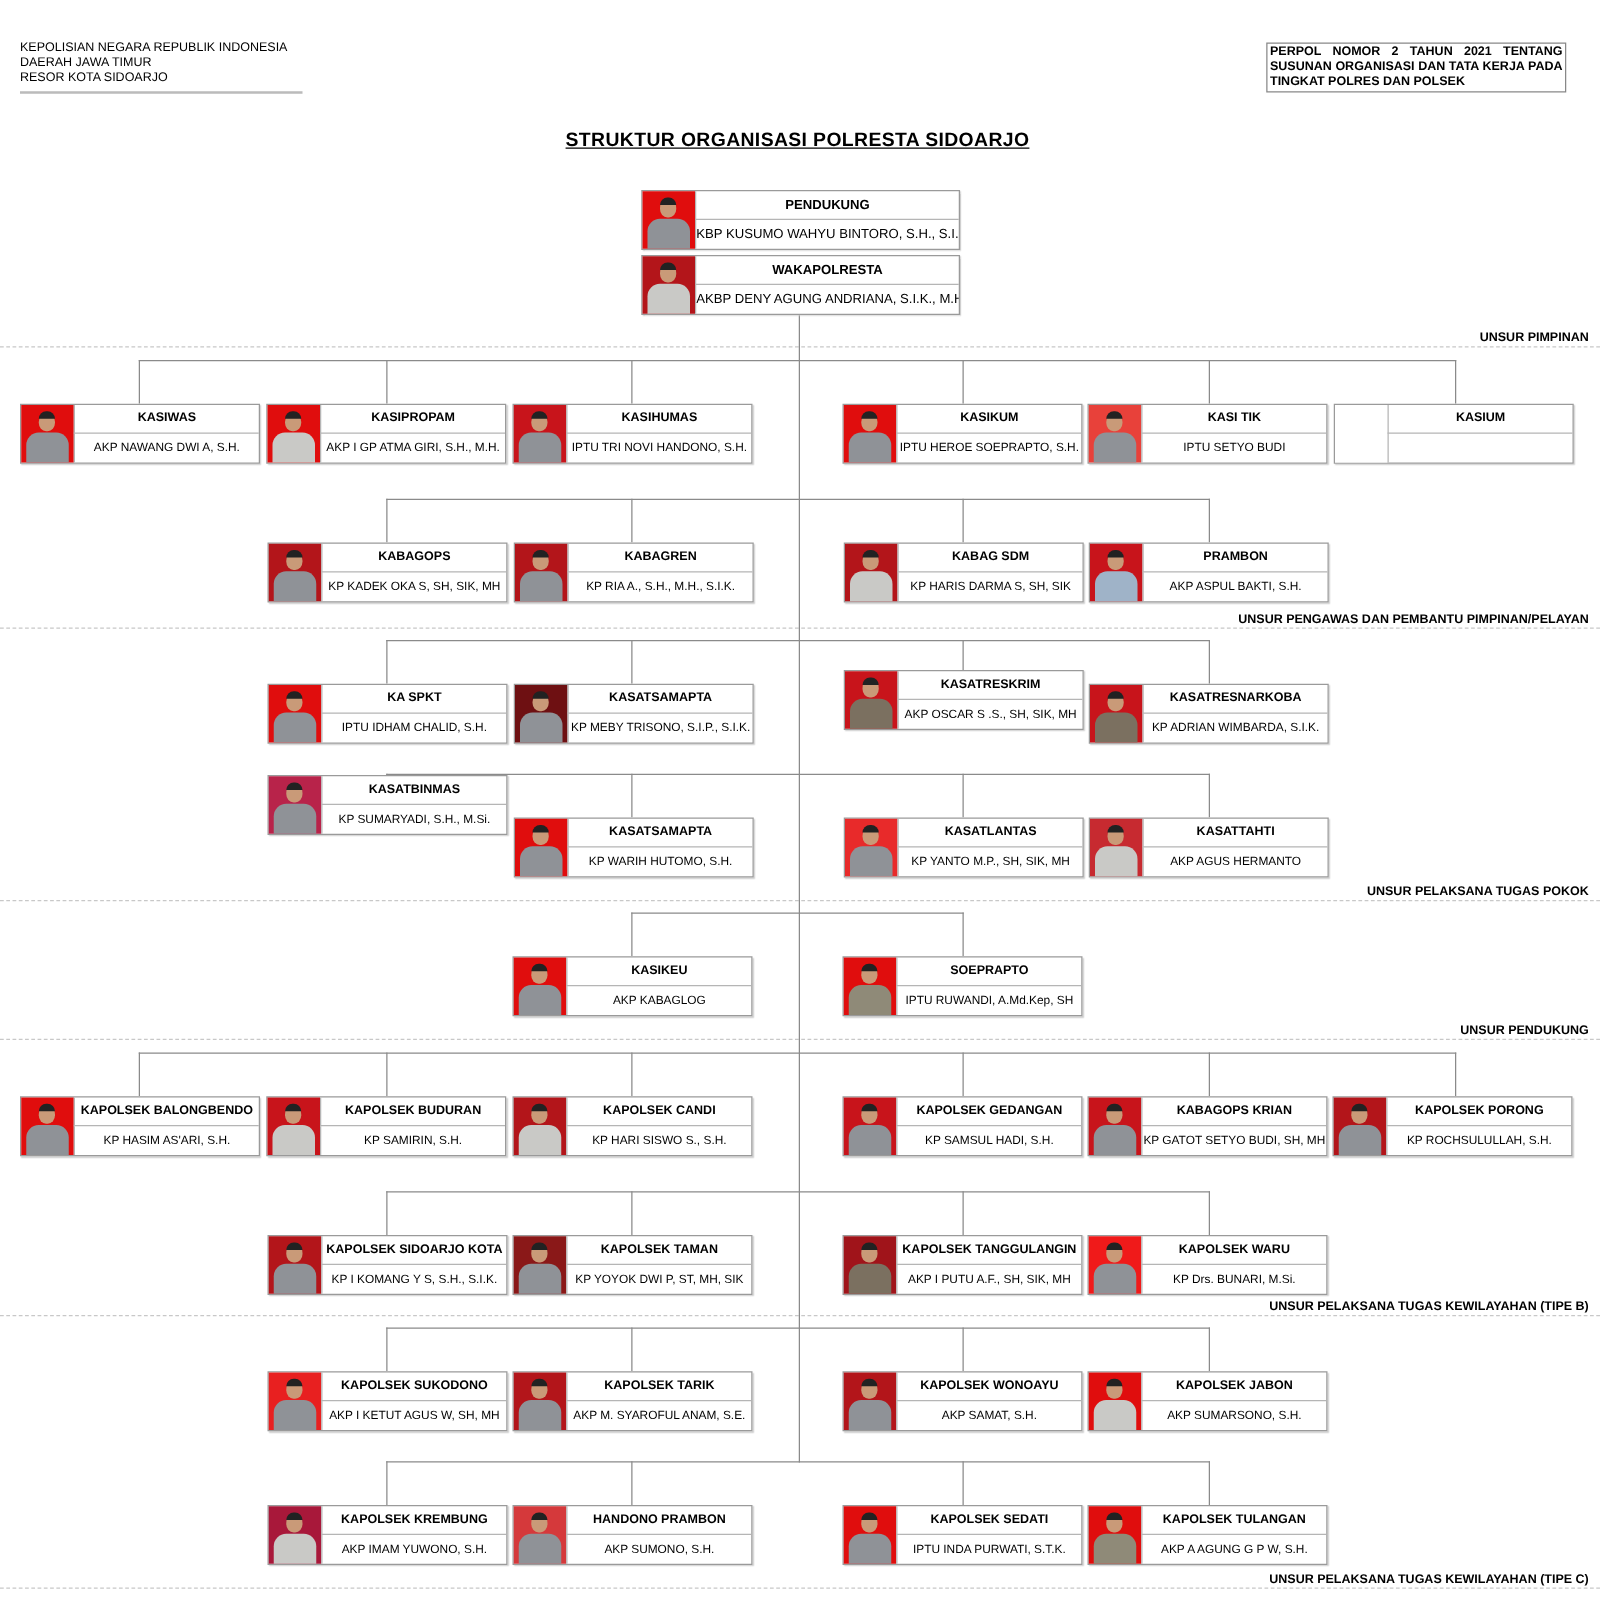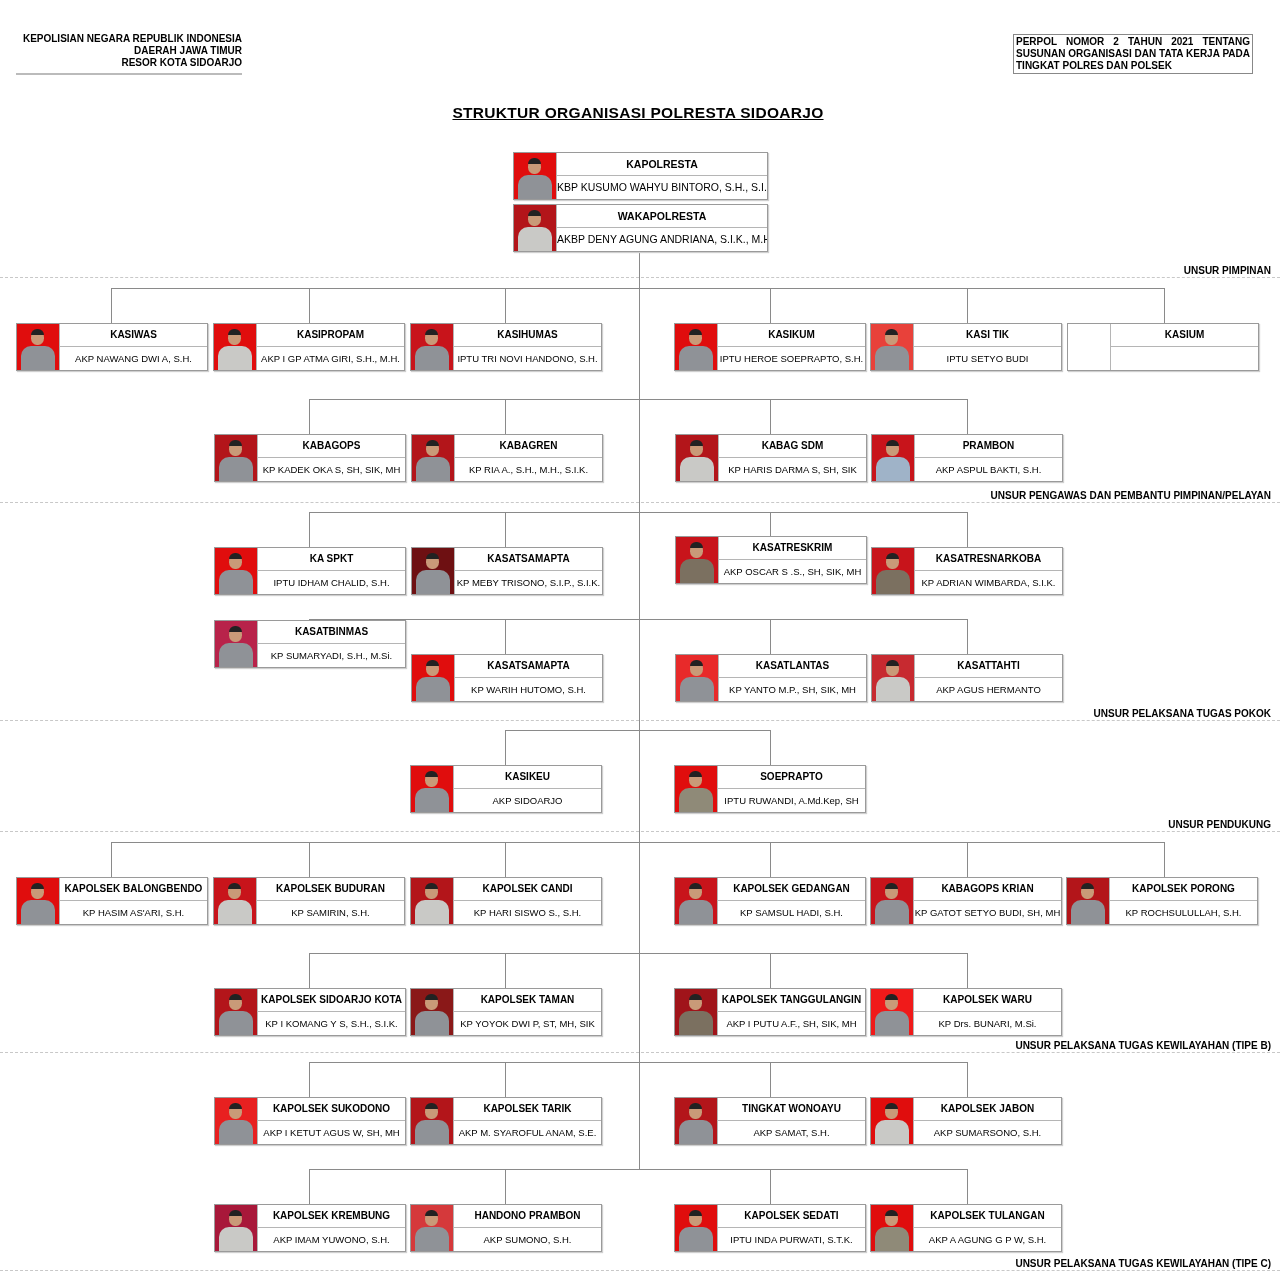--- a/index.html
+++ b/index.html
@@ -1,17 +1,17 @@
 <!DOCTYPE html>
 <html><head>
 <meta charset="utf-8">
 <style>
   html, body { margin:0; padding:0; background:#ffffff; }
   body { width:1280px; height:1280px; position:relative; overflow:hidden; font-family:"Liberation Sans", sans-serif; color:#000; }
-  .hdr-left { position:absolute; left:16px; top:33px; width:226px; text-align:right; font-weight:bold; font-size:10px; line-height:12px; padding-bottom:4px; border-bottom:2px solid #bbb; }
+  .hdr-left { position:absolute; left:16px; top:33px; width:226px; text-align:left; font-weight:normal; font-size:10px; line-height:12px; padding-bottom:4px; border-bottom:2px solid #bbb; }
   .hdr-right { position:absolute; left:1013px; top:34px; width:234px; border:1.5px solid #888; padding:1px 2px; font-weight:bold; font-size:10px; line-height:12px; text-align:justify; text-align-last:left; }
   .title { position:absolute; left:0; width:1276px; top:104px; text-align:center; font-weight:bold; font-size:15.5px; text-decoration:underline; letter-spacing:0.3px; }
   .sep { position:absolute; left:0; width:1280px; height:0; border-top:1px dashed #c8c8c8; }
   .sect { position:absolute; right:9px; font-weight:bold; font-size:10px; white-space:nowrap; }
   .ln { position:absolute; background:#8a8a8a; }
   .box { position:absolute; width:190px; height:46px; border:1px solid #9a9a9a; background:#fff; box-shadow:1px 1px 1px #cfcfcf; }
   .box.wide { width:253px; }
   .photo { position:absolute; left:0; top:0; width:42px; height:46px; overflow:hidden; }
   .photo .head { position:absolute; left:14px; top:6px; width:13px; height:15px; border-radius:50% 50% 45% 45%; background:#c99a78; }
   .photo .hair { position:absolute; left:14px; top:5px; width:13px; height:6px; border-radius:6px 6px 0 0; background:#222; }
@@ -103,21 +103,21 @@
 <div class="ln" style="left:505px;top:1169px;width:1px;height:35px"></div>
 <div class="ln" style="left:770px;top:1169px;width:1px;height:35px"></div>
 <div class="ln" style="left:967px;top:1169px;width:1px;height:35px"></div>
 
 <div class="box wide" style="left:513px;top:152px">
   <div class="photo" style="background:#e00d0d">
       <div class="body"></div>
       <div class="head"></div>
       <div class="hair"></div>
     </div>
-  <div class="role">KAPOLRESTA</div>
+  <div class="role">PENDUKUNG</div>
   <div class="name">KBP KUSUMO WAHYU BINTORO, S.H., S.I.K.</div>
 </div>
 <div class="box wide" style="left:513px;top:204px">
   <div class="photo" style="background:#b3151a">
       <div class="body light"></div>
       <div class="head"></div>
       <div class="hair"></div>
     </div>
   <div class="role">WAKAPOLRESTA</div>
   <div class="name">AKBP DENY AGUNG ANDRIANA, S.I.K., M.H.</div>
@@ -285,21 +285,21 @@
     <div class="name">AKP AGUS HERMANTO</div>
   </div>
 
 <div class="box" style="left:410px;top:765px">
     <div class="photo" style="background:#e00d0d">
       <div class="body"></div>
       <div class="head"></div>
       <div class="hair"></div>
     </div>
     <div class="role">KASIKEU</div>
-    <div class="name">AKP SIDOARJO</div>
+    <div class="name">AKP KABAGLOG</div>
   </div>
 <div class="box" style="left:674px;top:765px">
     <div class="photo" style="background:#e00d0d">
       <div class="body" style="background:#8f8a78"></div>
       <div class="head"></div>
       <div class="hair"></div>
     </div>
     <div class="role">SOEPRAPTO</div>
     <div class="name">IPTU RUWANDI, A.Md.Kep, SH</div>
   </div>
@@ -413,21 +413,21 @@
     </div>
     <div class="role">KAPOLSEK TARIK</div>
     <div class="name">AKP M. SYAROFUL ANAM, S.E.</div>
   </div>
 <div class="box" style="left:674px;top:1097px">
     <div class="photo" style="background:#b3151a">
       <div class="body"></div>
       <div class="head"></div>
       <div class="hair"></div>
     </div>
-    <div class="role">TINGKAT WONOAYU</div>
+    <div class="role">KAPOLSEK WONOAYU</div>
     <div class="name">AKP SAMAT, S.H.</div>
   </div>
 <div class="box" style="left:870px;top:1097px">
     <div class="photo" style="background:#e00d0d">
       <div class="body light"></div>
       <div class="head"></div>
       <div class="hair"></div>
     </div>
     <div class="role">KAPOLSEK JABON</div>
     <div class="name">AKP SUMARSONO, S.H.</div>

